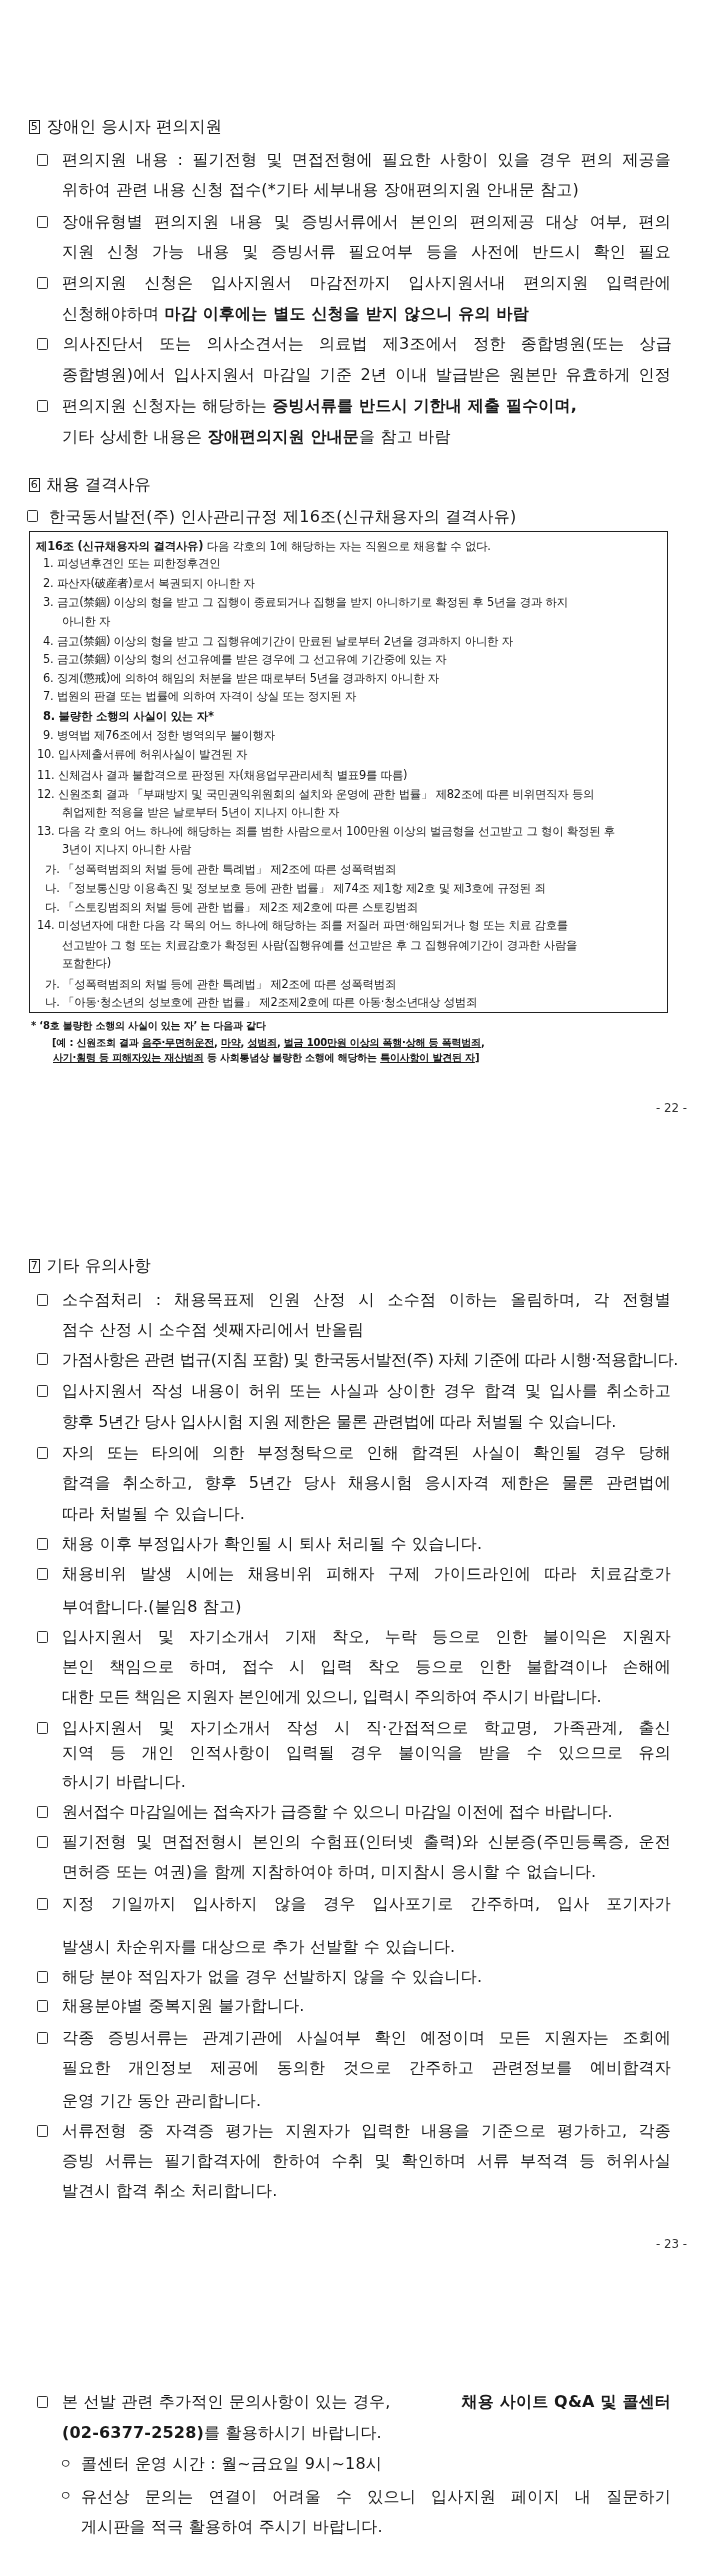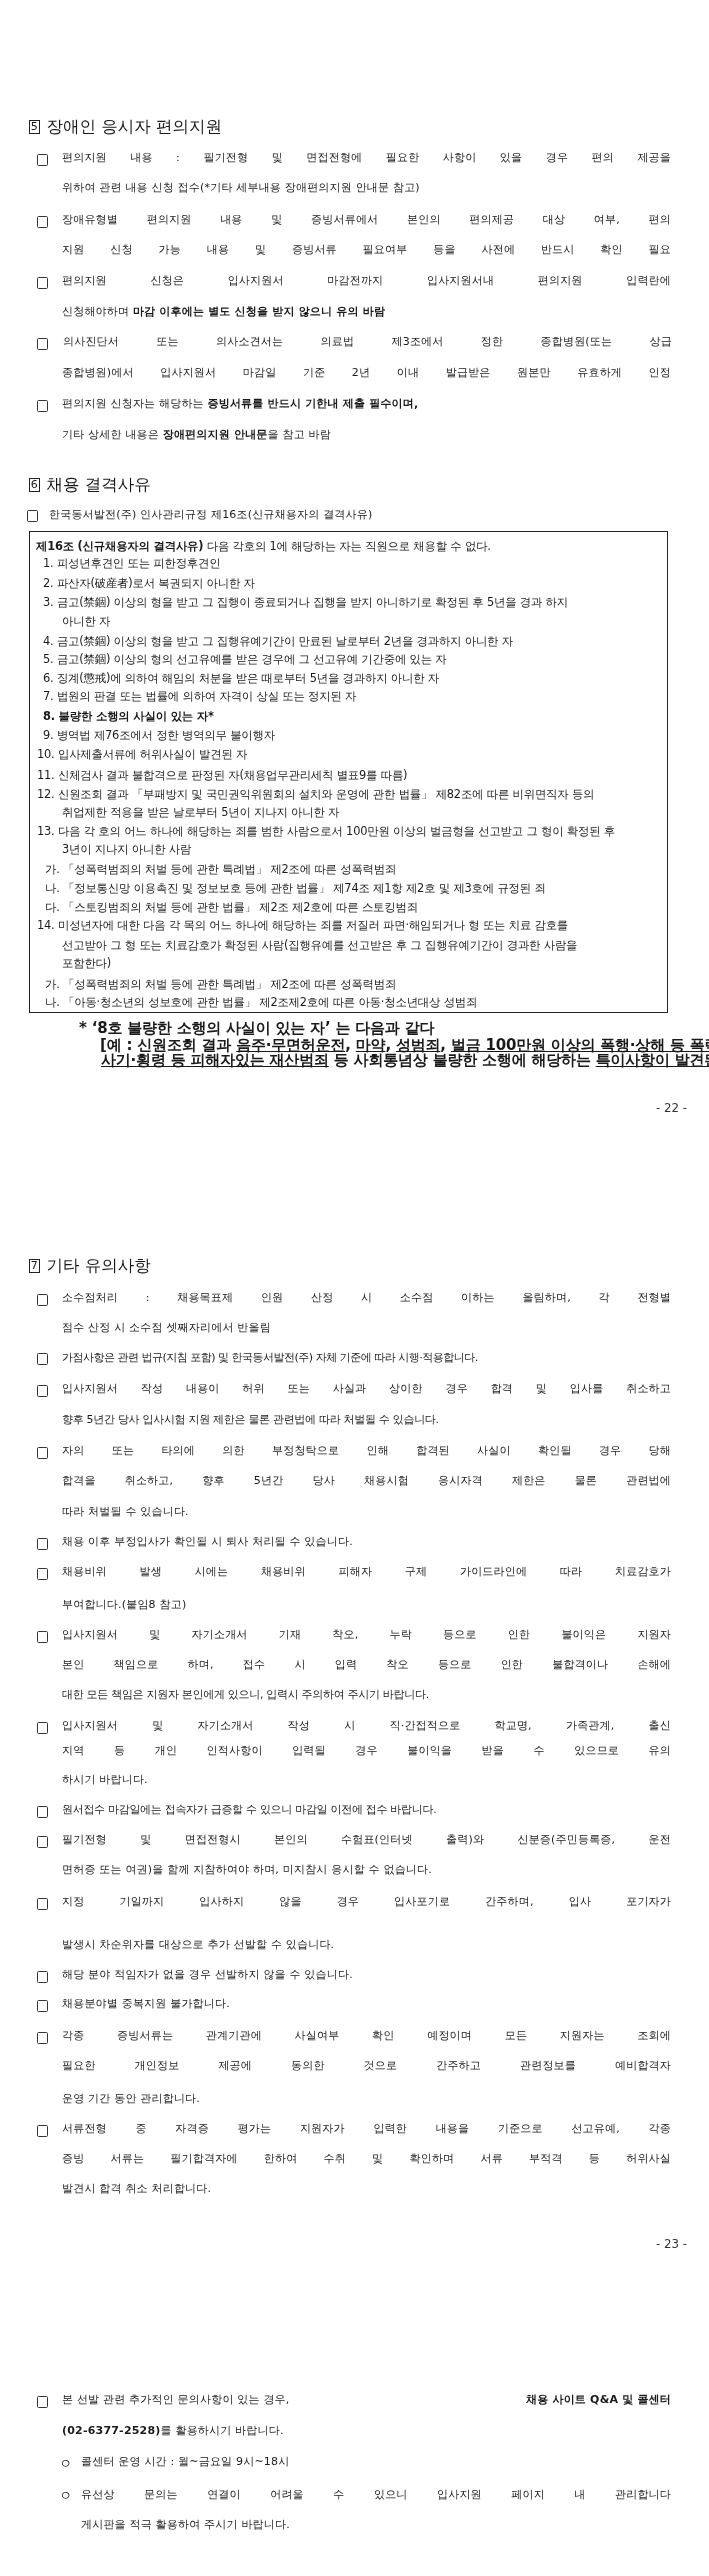--- a/index.html
+++ b/index.html
@@ -4,26 +4,26 @@
 <style>
   html, body { margin:0; padding:0; background:#ffffff; }
   body { width:710px; height:2576px; position:relative; overflow:hidden;
          font-family:"DejaVu Sans", "Liberation Sans", sans-serif; color:#1a1a1a; }
   .abs { position:absolute; white-space:nowrap; }
   .h { font-size:16.5px; left:29px; display:flex; align-items:center; }
   .numbox { display:inline-block; border:1px solid #222; font-size:11px; line-height:11.8px;
             width:8.6px; height:12.5px; text-align:center; margin-right:7px; font-weight:normal; }
   .cb { position:absolute; width:8.6px; height:10.2px; border:1px solid #333; border-radius:1.6px;
         border-bottom-width:1.6px; }
-  .t { font-size:11px; letter-spacing:0.2px; }
+  .t { font-size:16px; letter-spacing:0.2px; }
   .justify { display:block; text-align:justify; text-align-last:justify; white-space:normal; }
   .b { font-weight:bold; }
   .box { position:absolute; left:29px; top:531px; width:639px; height:482px; border:1px solid #222; box-sizing:border-box; }
   .bx { font-size:11.4px; letter-spacing:-0.2px; }
-  .note { font-size:15px; font-weight:bold; letter-spacing:-0.2px;margin-left:48px; }
+  .note { font-size:10px; font-weight:bold; letter-spacing:-0.2px; }
   .u { text-decoration:underline; }
   .pg { font-size:11.8px; color:#333; left:0; width:687px; text-align:right; }
   .sub { font-size:13.3px; }
 </style>
 </head>
 <body>
 
 <div class="abs h" style="top:116px">
   <span class="numbox">5</span>
   <span>장애인 응시자 편의지원</span>
@@ -156,34 +156,34 @@
 
 <div class="cb" style="left:37px;top:2000px"></div>
 <div class="abs t" style="left:62px;top:1996px">채용분야별 중복지원 불가합니다.</div>
 
 <div class="cb" style="left:37px;top:2032px"></div>
 <div class="abs t justify" style="left:62px;width:609px;top:2028px">각종 증빙서류는 관계기관에 사실여부 확인 예정이며 모든 지원자는 조회에</div>
 <div class="abs t justify" style="left:62px;width:609px;top:2058px">필요한 개인정보 제공에 동의한 것으로 간주하고 관련정보를 예비합격자</div>
 <div class="abs t" style="left:62px;top:2091px">운영 기간 동안 관리합니다.</div>
 
 <div class="cb" style="left:37px;top:2125px"></div>
-<div class="abs t justify" style="left:62px;width:609px;top:2121px">서류전형 중 자격증 평가는 지원자가 입력한 내용을 기준으로 선고유예, 각종</div>
+<div class="abs t justify" style="left:62px;width:609px;top:2121px">서류전형 중 자격증 평가는 지원자가 입력한 내용을 기준으로 평가하고, 각종</div>
 <div class="abs t justify" style="left:62px;width:609px;top:2151px">증빙 서류는 필기합격자에 한하여 수취 및 확인하며 서류 부적격 등 허위사실</div>
 <div class="abs t" style="left:62px;top:2181px">발견시 합격 취소 처리합니다.</div>
 
 <div class="abs pg" style="top:2237px">- 23 -</div>
 
 <div class="cb" style="left:37px;top:2396px"></div>
 <div class="abs t" style="left:62px;top:2392px;width:609px;display:flex;justify-content:space-between">
   <span>본 선발 관련 추가적인 문의사항이 있는 경우, </span>
     <span class="b">채용 사이트 Q&amp;A 및 콜센터</span>
 </div>
 <div class="abs t" style="left:62px;top:2423px">
   <span class="b">(02-6377-2528)</span><span>를 활용하시기 바랍니다.</span>
 </div>
 
 <div class="abs sub" style="left:59px;top:2455px">ㅇ</div>
 <div class="abs t" style="left:81px;top:2454px">콜센터 운영 시간 : 월~금요일   9시~18시</div>
 
 <div class="abs sub" style="left:59px;top:2487px">ㅇ</div>
-<div class="abs t justify" style="left:81px;width:590px;top:2487px">유선상 문의는 연결이 어려울 수 있으니 입사지원 페이지 내 관리합니다</div>
+<div class="abs t justify" style="left:81px;width:590px;top:2487px">유선상 문의는 연결이 어려울 수 있으니 입사지원 페이지 내 질문하기</div>
 <div class="abs t" style="left:81px;top:2517px">게시판을 적극 활용하여 주시기 바랍니다.</div>
 
 
 </body></html>

